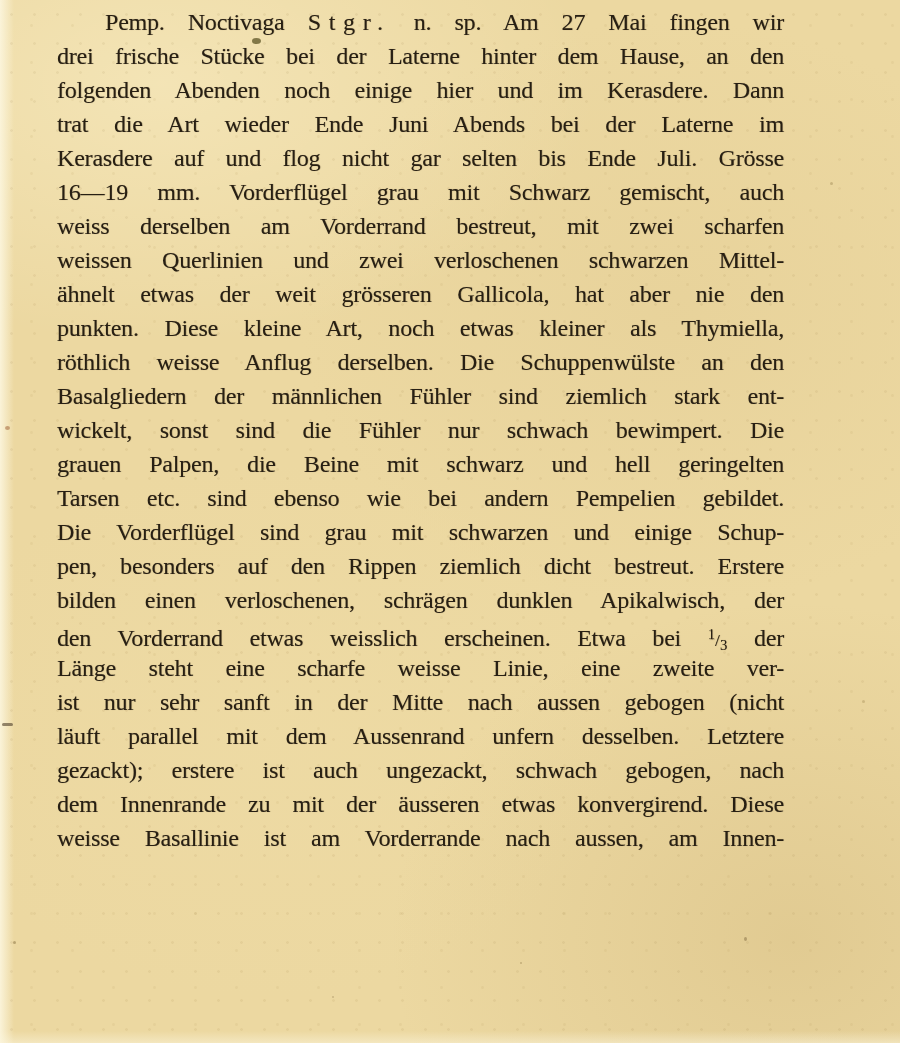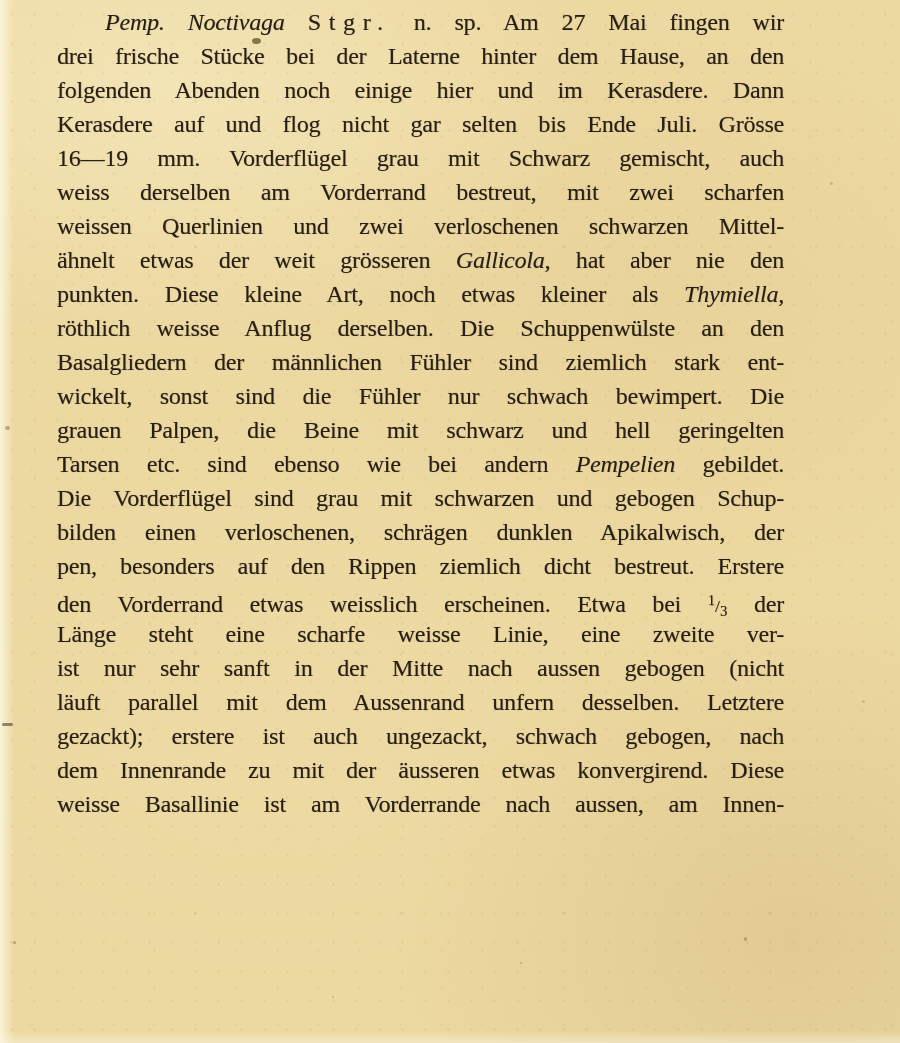--- a/index.html
+++ b/index.html
@@ -44,21 +44,21 @@
   .line {
     height: 34px;
     line-height: 34px;
     text-align: justify;
     text-align-last: justify;
     -moz-text-align-last: justify;
     text-justify: inter-word;
     white-space: normal;
   }
   .line.indent { padding-left: 48px; }
-  .it { font-style: italic; }
+  .it { }
   .sp { letter-spacing: 0.32em; }
   .fraction { font-size: 0.72em; letter-spacing: 0; }
   .fraction sup { font-size: 0.85em; vertical-align: 0.45em; }
   .fraction sub { font-size: 0.85em; vertical-align: -0.25em; }
   
   .speck { position: absolute; border-radius: 50%; pointer-events: none; }
   .speck.blemish { left: 252px; top: 38px; width: 9px; height: 6px; background: #6e6536; opacity: 0.85; }
   .speck.margin-dash { left: 2px; top: 723px; width: 11px; height: 3px; border-radius: 2px; background: #5a4c34; opacity: 0.65; }
   .speck.red-mark { left: 5px; top: 426px; width: 5px; height: 4px; background: #a2663c; opacity: 0.55; }
   .speck.s1 { left: 13px; top: 941px; width: 3px; height: 3px; background: #7a6436; opacity: 0.45; }
@@ -70,34 +70,35 @@
   .speck.s7 { left: 862px; top: 700px; width: 3px; height: 3px; background: #8a7340; opacity: 0.3; }
 </style>
 </head>
 <body>
 
 <div class="page">
   <div class="text-block">
       <div class="line indent"><span class="it">Pemp. Noctivaga</span><span> </span><span class="sp">Stgr.</span><span> n. sp.  Am 27 Mai fingen wir</span></div>
       <div class="line"><span>drei frische Stücke bei der Laterne hinter dem Hause, an den</span></div>
       <div class="line"><span>folgenden Abenden noch einige hier und im Kerasdere.  Dann</span></div>
+      <div class="line"><span>trat die Art wieder Ende Juni Abends bei der Laterne im</span></div>
       <div class="line"><span>Kerasdere auf und flog nicht gar selten bis Ende Juli. Grösse</span></div>
       <div class="line"><span>16—19 mm.  Vorderflügel grau mit Schwarz gemischt, auch</span></div>
       <div class="line"><span>weiss derselben am Vorderrand bestreut, mit zwei scharfen</span></div>
       <div class="line"><span>weissen Querlinien und zwei verloschenen schwarzen Mittel-</span></div>
       <div class="line"><span>ähnelt etwas der weit grösseren </span><span class="it">Gallicola,</span><span> hat aber nie den</span></div>
       <div class="line"><span>punkten.  Diese kleine Art, noch etwas kleiner als </span><span class="it">Thymiella,</span></div>
       <div class="line"><span>röthlich weisse Anflug derselben. Die Schuppenwülste an den</span></div>
       <div class="line"><span>Basalgliedern der männlichen Fühler sind ziemlich stark ent-</span></div>
       <div class="line"><span>wickelt, sonst sind die Fühler nur schwach bewimpert.  Die</span></div>
       <div class="line"><span>grauen Palpen, die Beine mit schwarz und hell geringelten</span></div>
       <div class="line"><span>Tarsen etc. sind ebenso wie bei andern </span><span class="it">Pempelien</span><span> gebildet.</span></div>
-      <div class="line"><span>Die Vorderflügel sind grau mit schwarzen und gebogen Schup-</span></div>
+      <div class="line"><span>Die Vorderflügel sind grau mit schwarzen und einige Schup-</span></div>
+      <div class="line"><span>pen, besonders auf den Rippen ziemlich dicht bestreut.  Erstere</span></div>
       <div class="line"><span>bilden einen verloschenen, schrägen dunklen Apikalwisch, der</span></div>
-      <div class="line"><span>pen, besonders auf den Rippen ziemlich dicht bestreut.  Erstere</span></div>
       <div class="line"><span>den Vorderrand etwas weisslich erscheinen.  Etwa bei </span><span class="fraction"><sup>1</sup>/<sub>3</sub></span><span> der</span></div>
       <div class="line"><span>Länge steht eine scharfe weisse Linie, eine zweite ver-</span></div>
       <div class="line"><span>ist nur sehr sanft in der Mitte nach aussen gebogen (nicht</span></div>
       <div class="line"><span>läuft parallel mit dem Aussenrand unfern desselben.  Letztere</span></div>
       <div class="line"><span>gezackt); erstere ist auch ungezackt, schwach gebogen, nach</span></div>
       <div class="line"><span>dem Innenrande zu mit der äusseren etwas konvergirend.  Diese</span></div>
       <div class="line"><span>weisse Basallinie ist am Vorderrande nach aussen, am Innen-</span></div>
     </div>
 
   <div class="speck blemish"></div>

